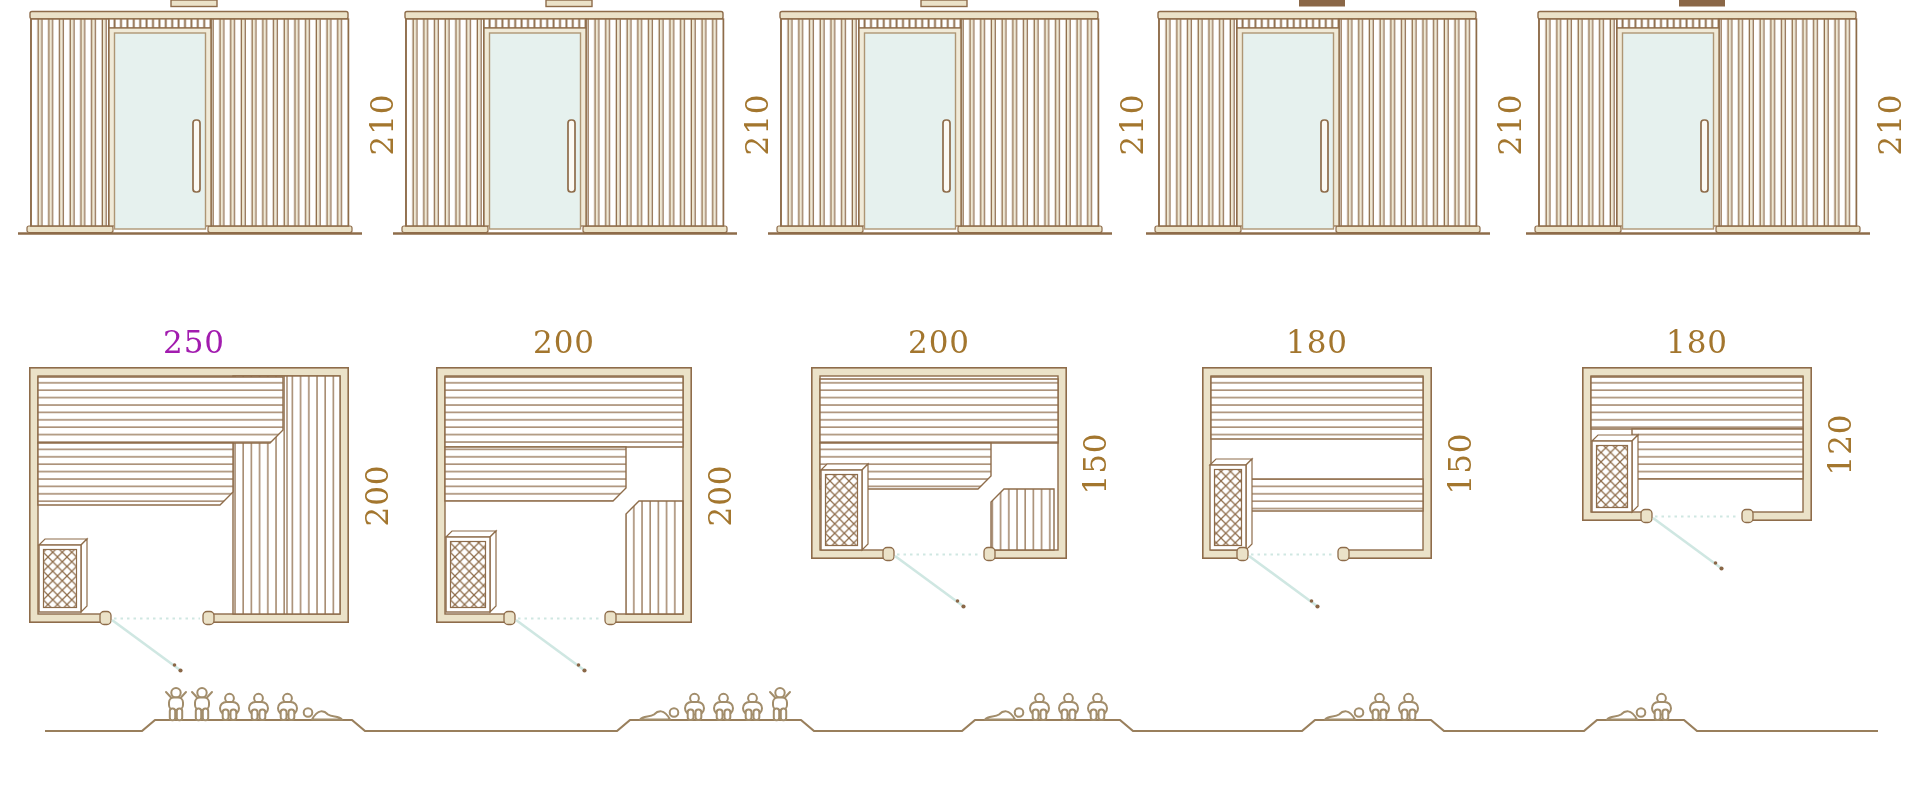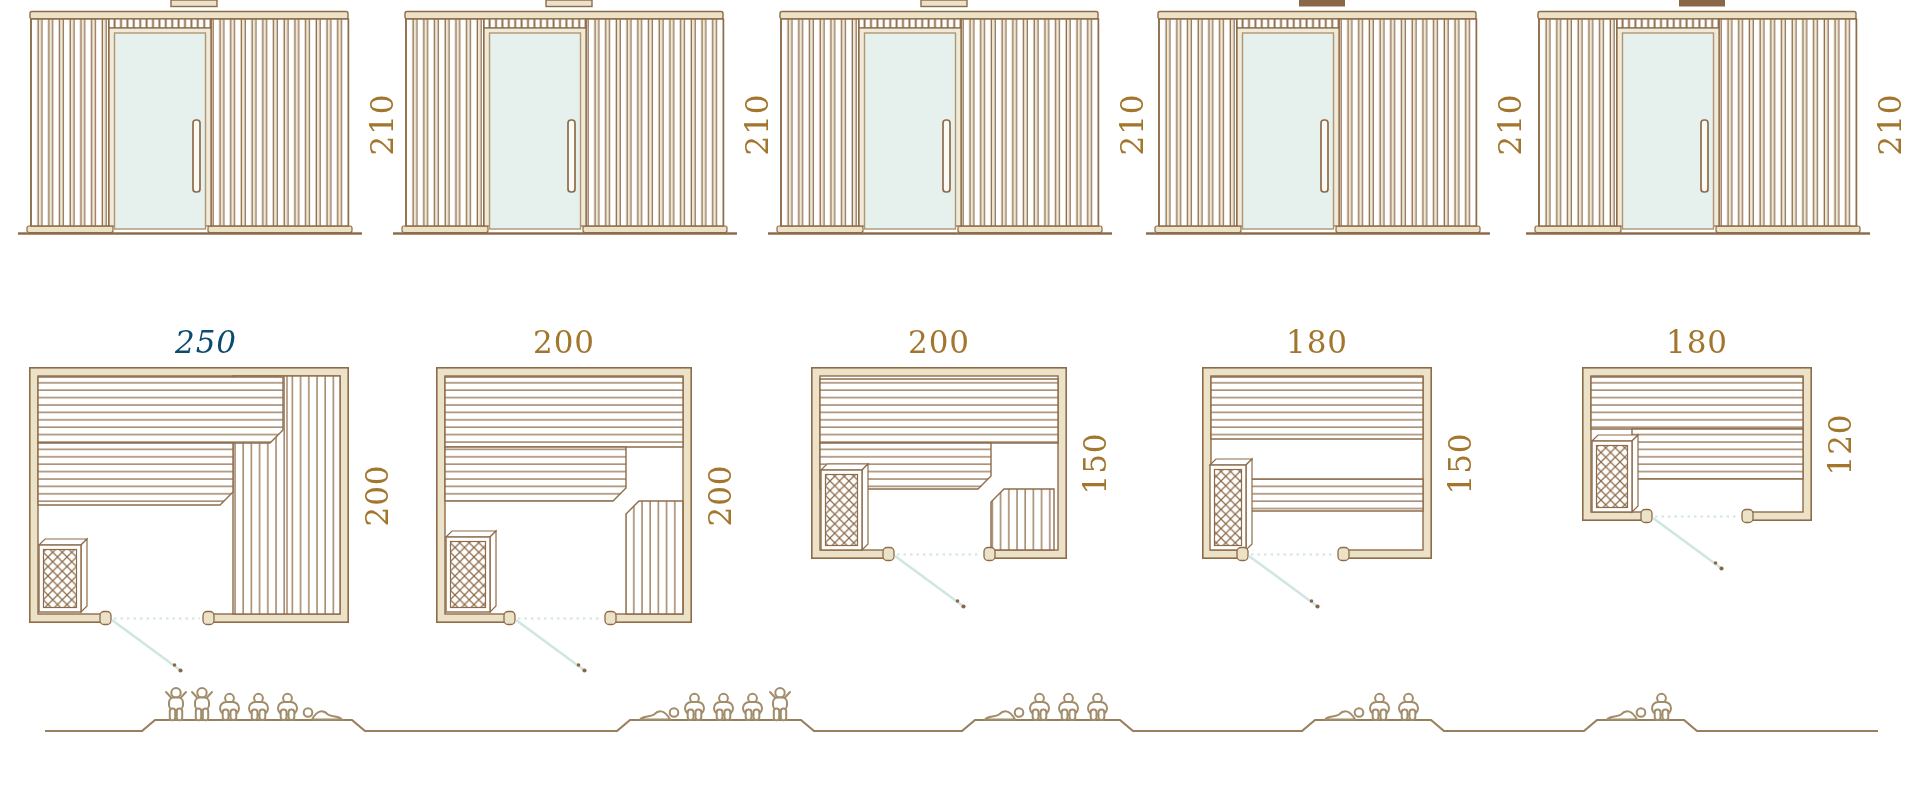--- a/index.html
+++ b/index.html
@@ -55,21 +55,21 @@
           <rect x="181" y="19" width="137.5" height="207" fill="url(#pWall)" stroke="#8E6C4A" stroke-width="1.5"></rect>
           <rect x="79" y="19" width="102" height="9" fill="url(#pGrille)" stroke="#8E6C4A" stroke-width="1.2"></rect>
           <rect x="79" y="28" width="102" height="198" fill="#F0EAD8" stroke="#8E6C4A" stroke-width="1.3"></rect>
           <rect x="84.5" y="33" width="91" height="196" fill="#E6F1EE" stroke="#AE9674" stroke-width="1.4"></rect>
           <rect x="163" y="120" width="7" height="72" rx="3" fill="#FCFAF4" stroke="#8E6C4A" stroke-width="1.7"></rect>
         </svg>
       </div>
     <div class="vwrap dimtext" style="left: 360px; top: 58px; width: 44px; height: 132px; color: rgb(163, 118, 46);">
         <span>210</span>
       </div>
-    <div class="hlabel dimtext" style="left: 46px; top: 327px; width: 320px; color: #0c4a6e; font-style: italic;">250</div>
+    <div class="hlabel dimtext" style="left: 34px; top: 327px; width: 320px; color: #a21caf;">250</div>
     <div class="holder" id="plan0" style="position: absolute; left: 29px; top: 367px;">
         <svg width="320" height="318" viewBox="0 0 320 318" style="position: static;">
           <rect x="0.8" y="0.8" width="318.4" height="254.4" fill="#EBE2C8" stroke="#8E6C4A" stroke-width="1.6"></rect>
           <rect x="9" y="9" width="302" height="238" fill="#fff" stroke="#8E6C4A" stroke-width="1.4"></rect>
           <rect x="204" y="9" width="107" height="238" fill="url(#pV)" stroke="#8E6C4A" stroke-width="1.4"></rect>
           <line x1="258" y1="9" x2="258" y2="247" stroke="#8E6C4A" stroke-width="1.2"></line>
           <path d="M9,10 H254 V63 L241,76 H9 Z" fill="url(#pH)" stroke="#8E6C4A" stroke-width="1.4"></path>
           <path d="M9,76 H204 V125 L191,138 H9 Z" fill="url(#pH)" stroke="#8E6C4A" stroke-width="1.4"></path>
           <path d="M10,178 L16,172 H58 L52,178 Z" fill="#fff" stroke="#8E6C4A" stroke-width="1.2"></path>
           <path d="M52,178 L58,172 V239 L52,245 Z" fill="#fff" stroke="#8E6C4A" stroke-width="1.2"></path>

